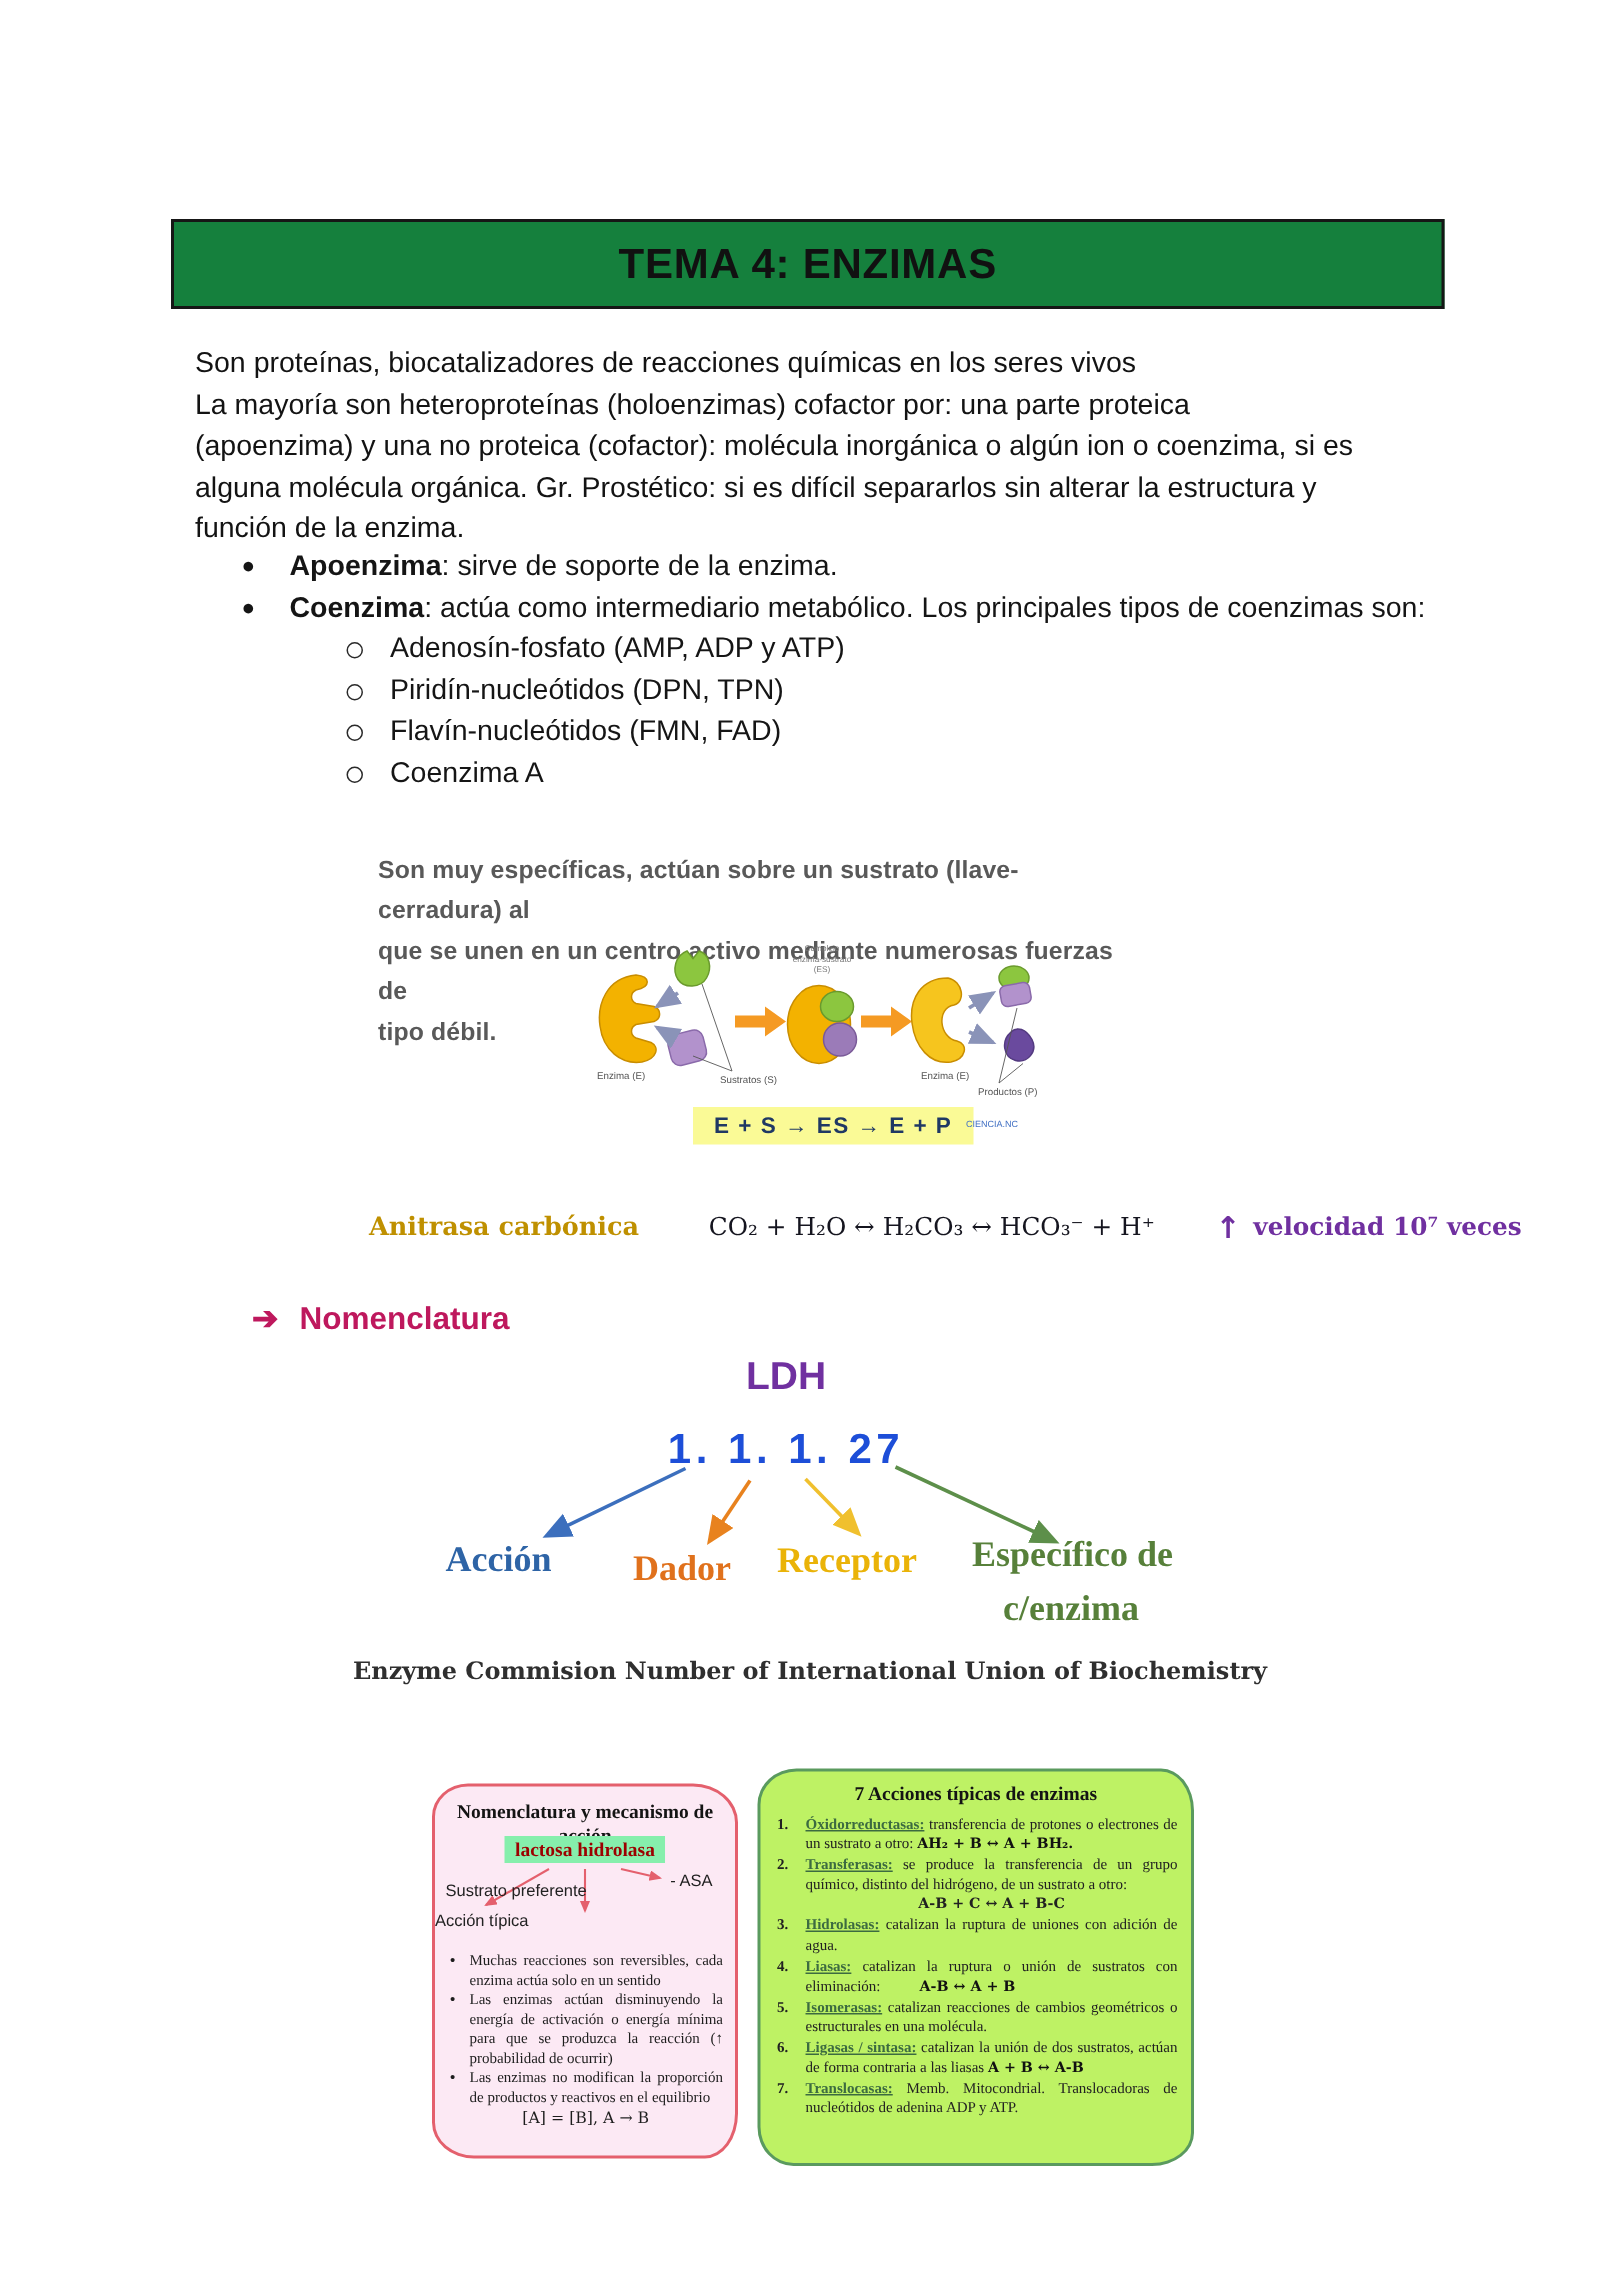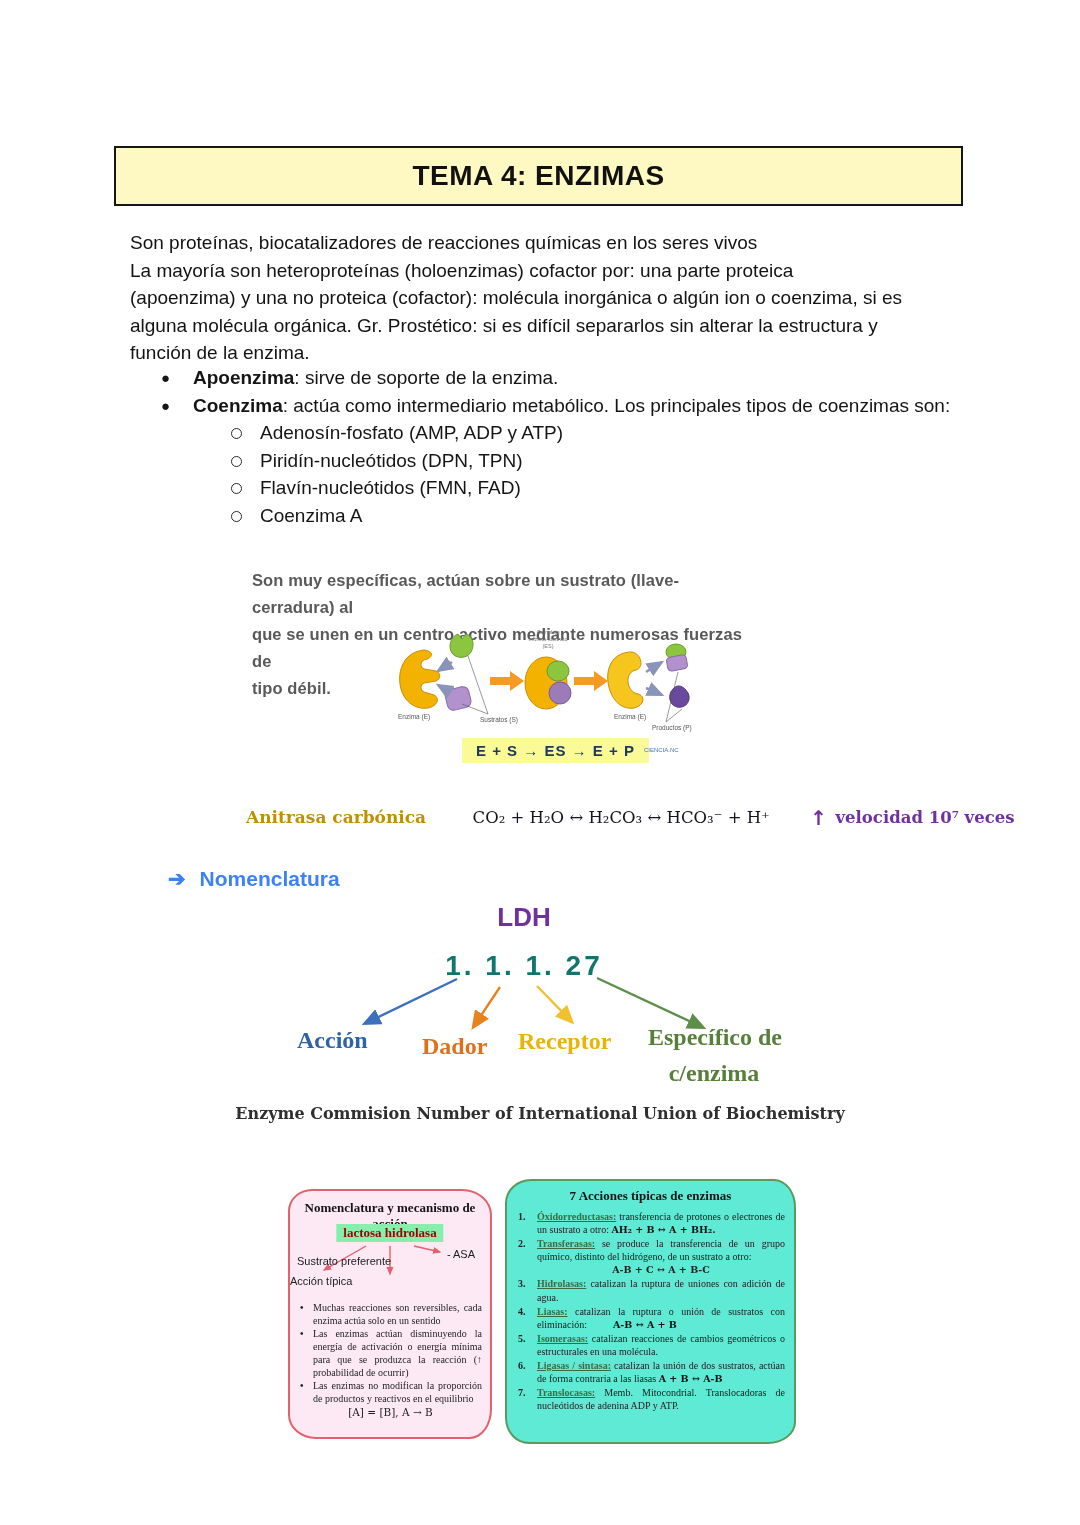--- a/index.html
+++ b/index.html
@@ -3,21 +3,21 @@
 <meta charset="utf-8">
 <style>
   html,body{margin:0;padding:0;}
   body{
     width:1080px;height:1525px;position:relative;background:#ffffff;
     font-family:"Liberation Sans",sans-serif;color:#151515;overflow:hidden;
   }
   
   .header-box{
     position:absolute;left:114px;top:146px;width:845px;height:56px;
-    background:#fef9c3;border:2px solid #161616;
+    background:#15803d;border:2px solid #161616;
     display:flex;align-items:center;justify-content:center;
   }
   .header-title{font-size:28px;font-weight:bold;color:#111;letter-spacing:.5px;}
   
   .intro{position:absolute;left:130px;top:229px;font-size:19px;line-height:27.5px;color:#131313;}
   
   .bullets{position:absolute;left:130px;top:364px;width:840px;font-size:19px;line-height:27.5px;}
   .brow{position:relative;padding-left:63px;}
   .bdot{position:absolute;left:31px;top:0;font-size:15px;}
   .sbrow{position:relative;padding-left:130px;}
@@ -30,27 +30,27 @@
   .eq-strip{position:absolute;left:74px;top:112px;background:#fafa96;color:#1f3864;
             font-weight:bold;font-size:15px;padding:4px 14px;letter-spacing:1px;white-space:nowrap;}
   .watermark{position:absolute;left:256px;top:121px;font-size:6px;color:#4472c4;}
   
   .carbonic{position:absolute;left:246px;top:806px;white-space:nowrap;}
   .carb-name{color:#bf9000;font-weight:bold;font-family:"DejaVu Serif",serif;font-size:17px;}
   .carb-eq{margin-left:42px;font-family:"DejaVu Serif",serif;font-size:16.5px;color:#15151f;}
   .carb-vel-arrow{margin-left:36px;color:#7030a0;font-family:"DejaVu Sans",sans-serif;font-size:20px;font-weight:bold;vertical-align:-2px;}
   .carb-vel{margin-left:4px;color:#7030a0;font-weight:bold;font-family:"DejaVu Serif",serif;font-size:16.5px;}
   
-  .nomen{position:absolute;left:168px;top:867px;font-size:21px;font-weight:bold;color:#3b82f6;}
+  .nomen{position:absolute;left:168px;top:867px;font-size:21px;font-weight:bold;color:#be185d;}
   .nomen .arr{margin-right:14px;}
   
   .ldh-name{position:absolute;left:224px;top:902px;width:600px;text-align:center;
             font-size:26px;font-weight:bold;color:#7030a0;}
   .ldh-code{position:absolute;left:224px;top:950px;width:600px;text-align:center;
-            font-size:28px;font-weight:bold;color:#0f766e;letter-spacing:3px;}
+            font-size:28px;font-weight:bold;color:#1d4ed8;letter-spacing:3px;}
   .ldh-arrows{position:absolute;left:340px;top:974px;}
   .ldh-label{position:absolute;font-family:"Liberation Serif",serif;font-weight:bold;font-size:24px;white-space:nowrap;}
   .lab-accion{left:297px;top:1027px;color:#2e64a6;}
   .lab-dador{left:422px;top:1033px;color:#e0711c;}
   .lab-receptor{left:518px;top:1028px;color:#eab308;}
   .lab-especifico{left:648px;top:1024px;color:#57803a;width:132px;text-align:center;}
   .lab-cenzima{left:648px;top:1060px;color:#57803a;width:132px;text-align:center;}
   .caption{position:absolute;left:0;top:1104px;width:1080px;text-align:center;
            font-family:"DejaVu Serif",serif;font-weight:bold;font-size:16px;color:#2f2f2f;}
   
@@ -68,21 +68,21 @@
   .lbl-asa{right:15px;top:57px;}
   .lbl-acciontipica{left:0;right:0;top:84px;text-align:left;}
   .pink-bullets{position:absolute;left:9px;top:110px;width:183px;
                 font-family:"Liberation Serif",serif;font-size:10px;line-height:13px;
                 text-align:justify;color:#1d1d1d;}
   .pb{position:relative;padding-left:14px;}
   .pbdot{position:absolute;left:1px;top:0;font-weight:bold;}
   .pink-eq{margin-top:1px;text-align:center;font-family:"DejaVu Serif",serif;font-size:10.5px;}
   
   .green-box{position:absolute;left:505px;top:1179px;width:287px;height:261px;
-             background:#5eead4;border:2px solid #5a9a5e;
+             background:#bef264;border:2px solid #5a9a5e;
              border-radius:26px 22px 28px 24px / 24px 28px 22px 26px;}
   .green-title{position:absolute;left:0;right:0;top:7px;text-align:center;
                font-family:"Liberation Serif",serif;font-weight:bold;font-size:13px;color:#141414;}
   .green-items{position:absolute;left:9px;top:29px;width:269px;
                font-family:"Liberation Serif",serif;font-size:10px;line-height:13.1px;
                text-align:justify;color:#212121;}
   .gi{position:relative;padding-left:21px;margin-bottom:1px;}
   .gnum{position:absolute;left:2px;top:0;font-weight:bold;}
   .gterm{font-weight:bold;text-decoration:underline;color:#3c6b40;}
   .gf{font-family:"DejaVu Serif",serif;font-weight:bold;font-size:9.5px;color:#111;}

